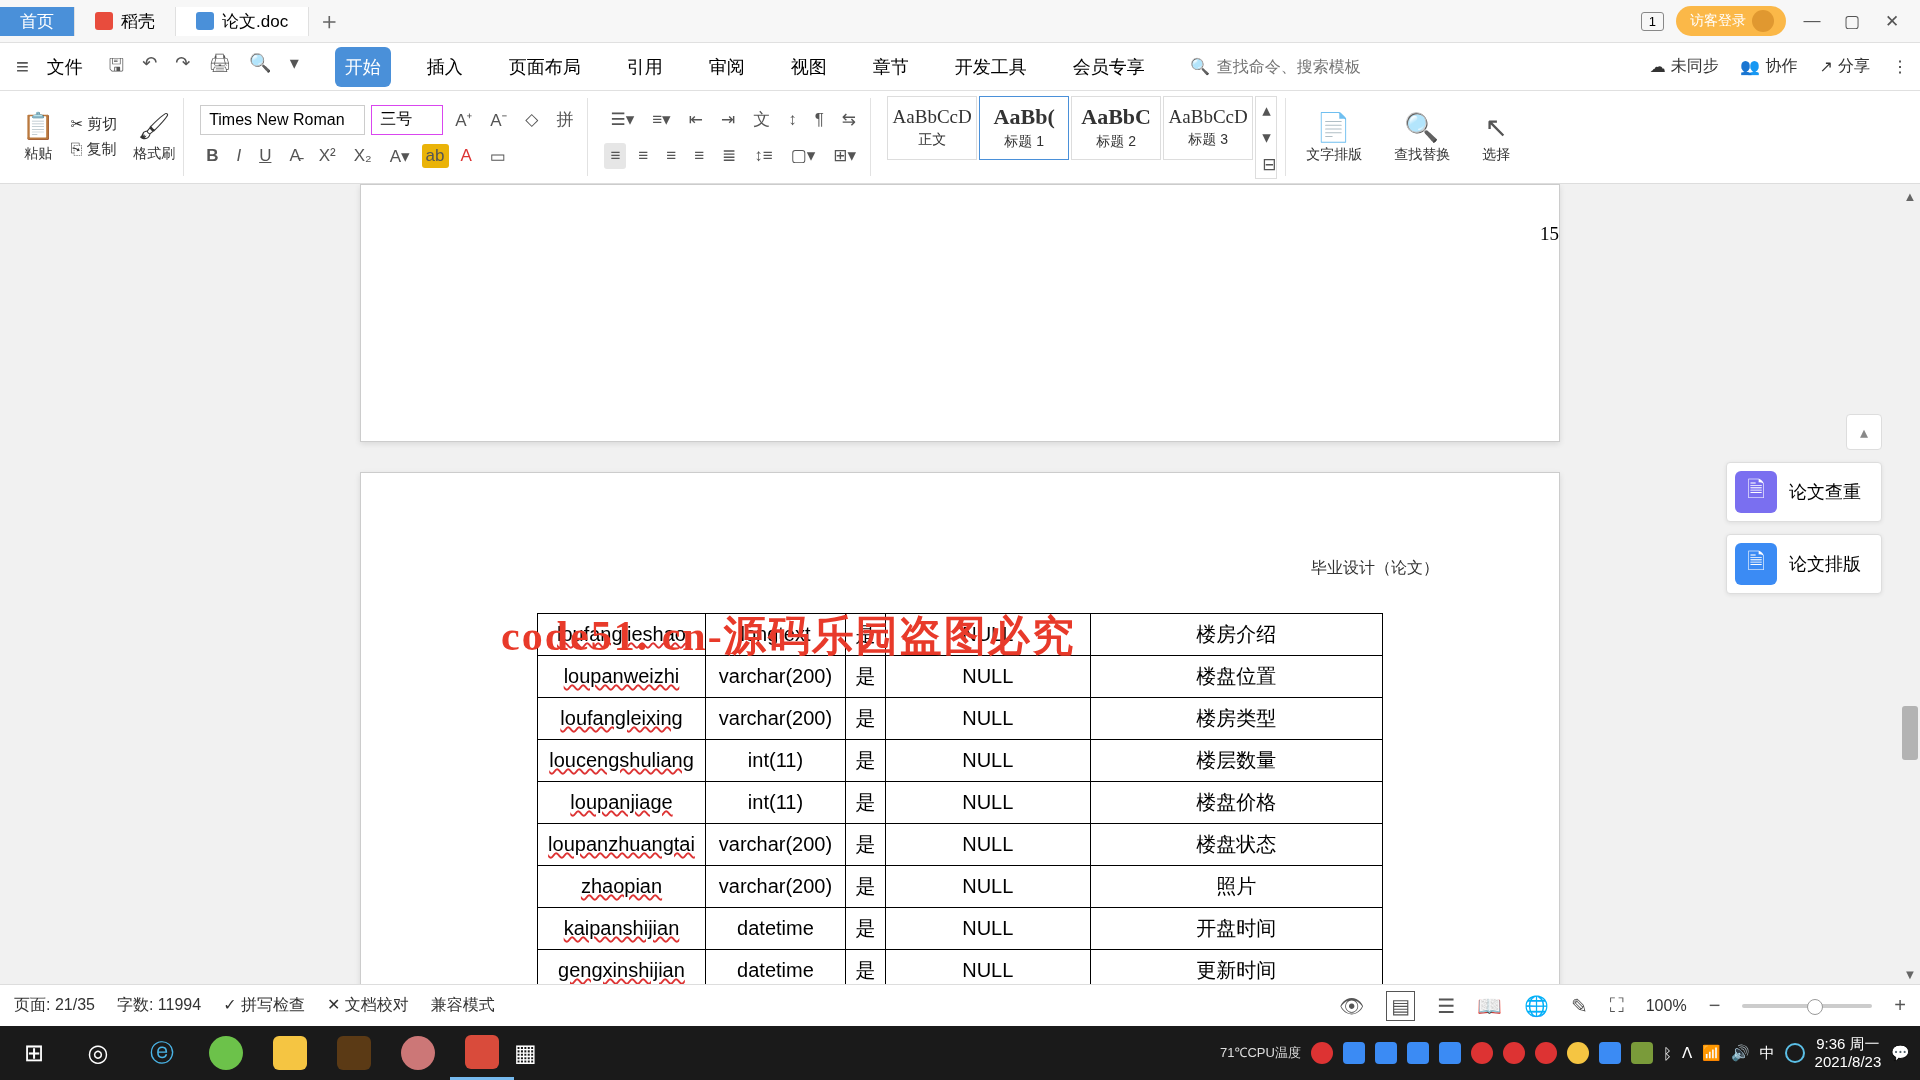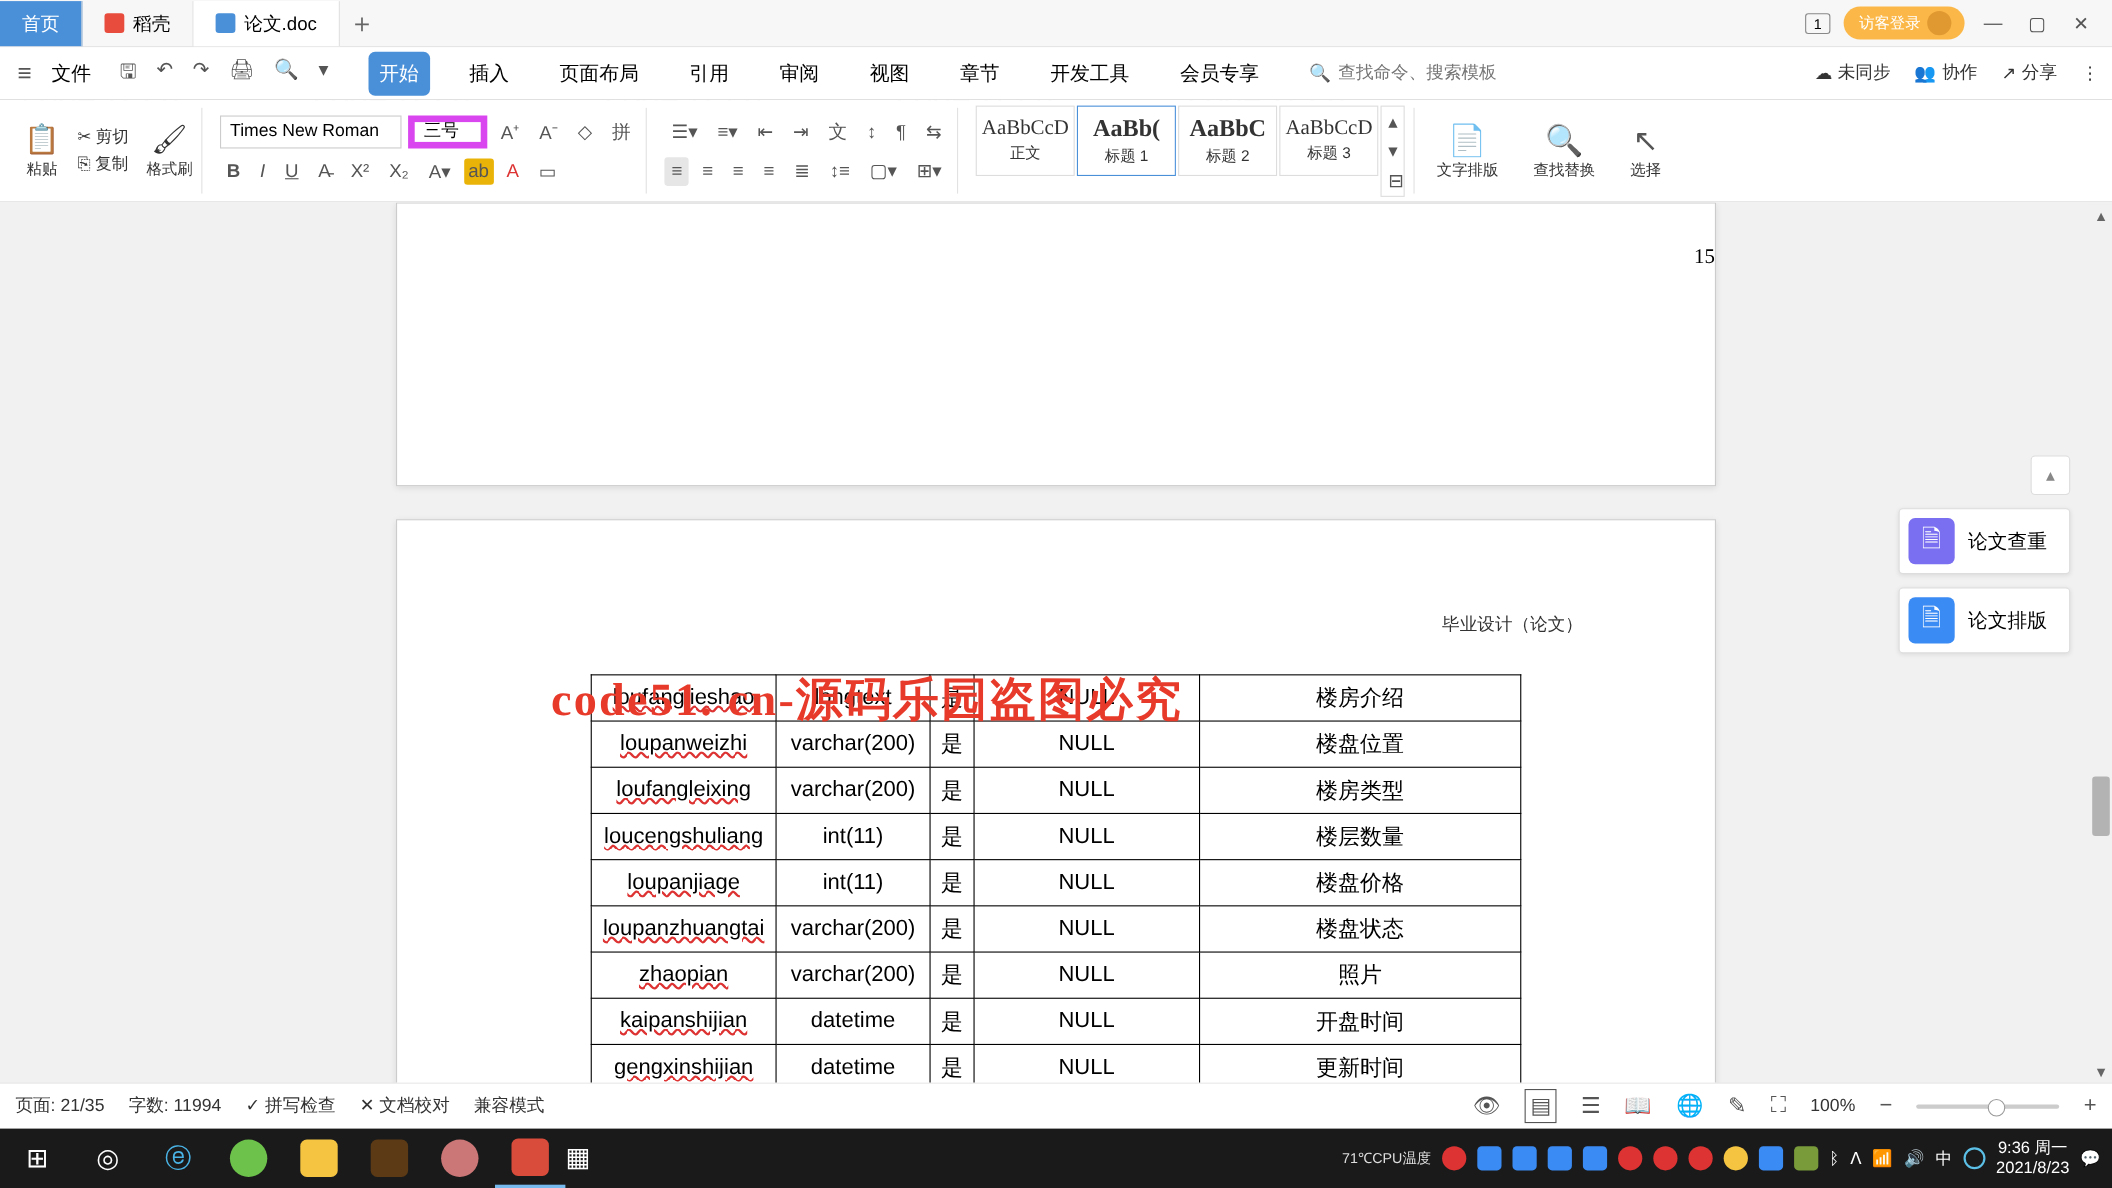--- a/index.html
+++ b/index.html
@@ -2,21 +2,21 @@
 <html><head>
   <meta charset="utf-8">
   <style>
     * { margin:0; padding:0; box-sizing:border-box; font-family:"Microsoft YaHei",sans-serif; }
     body { width:1920px; height:1080px; background:#fff; overflow:hidden; position:relative; }
     .watermark { position:absolute; inset:0; z-index:1; pointer-events:none; }
     .watermark span { position:absolute; color:#ccc; font-size:31px; font-weight:400; }
     .app { position:relative; z-index:2; width:100%; height:100%; display:flex; flex-direction:column; }
     
     .titlebar { height:43px; background:#f7f7f7; border-bottom:1px solid #e0e0e0; display:flex; align-items:center; }
-    .tab { height:41px; display:flex; align-items:center; gap:8px; padding:0 20px; border-right:1px solid #e0e0e0; font-size:17px; cursor:pointer; }
+    .tab { height:29px; display:flex; align-items:center; gap:8px; padding:0 20px; border-right:1px solid #e0e0e0; font-size:17px; cursor:pointer; }
     .tab.active { background:#fff; }
     .tab .ico { width:18px; height:18px; display:inline-block; }
     .tab.home { background:#4a90d9; color:#fff; }
     .newtab { width:40px; display:flex; align-items:center; justify-content:center; color:#666; font-size:24px; cursor:pointer; }
     .titlebar-right { margin-left:auto; display:flex; align-items:center; gap:12px; padding-right:14px; }
     .win-indicator { border:1px solid #888; padding:1px 7px; font-size:13px; border-radius:3px; }
     .guest { background:#fbb848; color:#fff; border-radius:16px; padding:4px 12px 4px 14px; font-size:14px; display:flex; align-items:center; gap:6px; }
     .guest .av { width:22px; height:22px; background:#e09830; border-radius:50%; }
     .wbtn { width:28px; height:28px; display:flex; align-items:center; justify-content:center; color:#555; cursor:pointer; font-size:17px; }
     
@@ -34,21 +34,21 @@
     .menu-right span { cursor:pointer; display:flex; align-items:center; gap:5px; }
     
     .toolbar { height:93px; background:#fff; border-bottom:1px solid #ddd; display:flex; align-items:center; padding:0 14px; gap:8px; font-size:15px; color:#333; }
     .tgroup { display:flex; flex-direction:column; gap:5px; padding:0 8px; border-right:1px solid #e2e2e2; height:78px; justify-content:center; }
     .tgroup.row2 { gap:8px; }
     .big { display:flex; flex-direction:column; align-items:center; gap:3px; font-size:14px; }
     .bigico { font-size:26px; }
     .brow { display:flex; gap:6px; align-items:center; }
     .mini { padding:3px 6px; cursor:pointer; border-radius:3px; font-size:17px; color:#555; }
     .fontname { width:165px; height:30px; border:1px solid #ccc; padding:2px 8px; font-size:16px; }
-    .fontsize { width:72px; height:30px; border:6px solid #d946ef; padding:2px 8px; font-size:16px; }
+    .fontsize { width:72px; height:30px; border:1px solid #d946ef; padding:2px 8px; font-size:16px; }
     .styles { display:flex; gap:2px; }
     .style-box { width:90px; height:64px; border:1px solid #ddd; display:flex; flex-direction:column; align-items:center; justify-content:center; gap:3px; cursor:pointer; }
     .style-box.sel { border-color:#4a90d9; }
     .style-prev { font-family:"Times New Roman",serif; font-size:19px; }
     .style-prev.big { font-size:22px; font-weight:bold; }
     .style-name { font-size:14px; }
     .toolbig { display:flex; flex-direction:column; align-items:center; gap:2px; font-size:14px; padding:0 12px; cursor:pointer; }
     .toolbig .ico { font-size:28px; color:#555; }
     
     .doc-area { flex:1; background:#f1f1f1; overflow:hidden; position:relative; }

